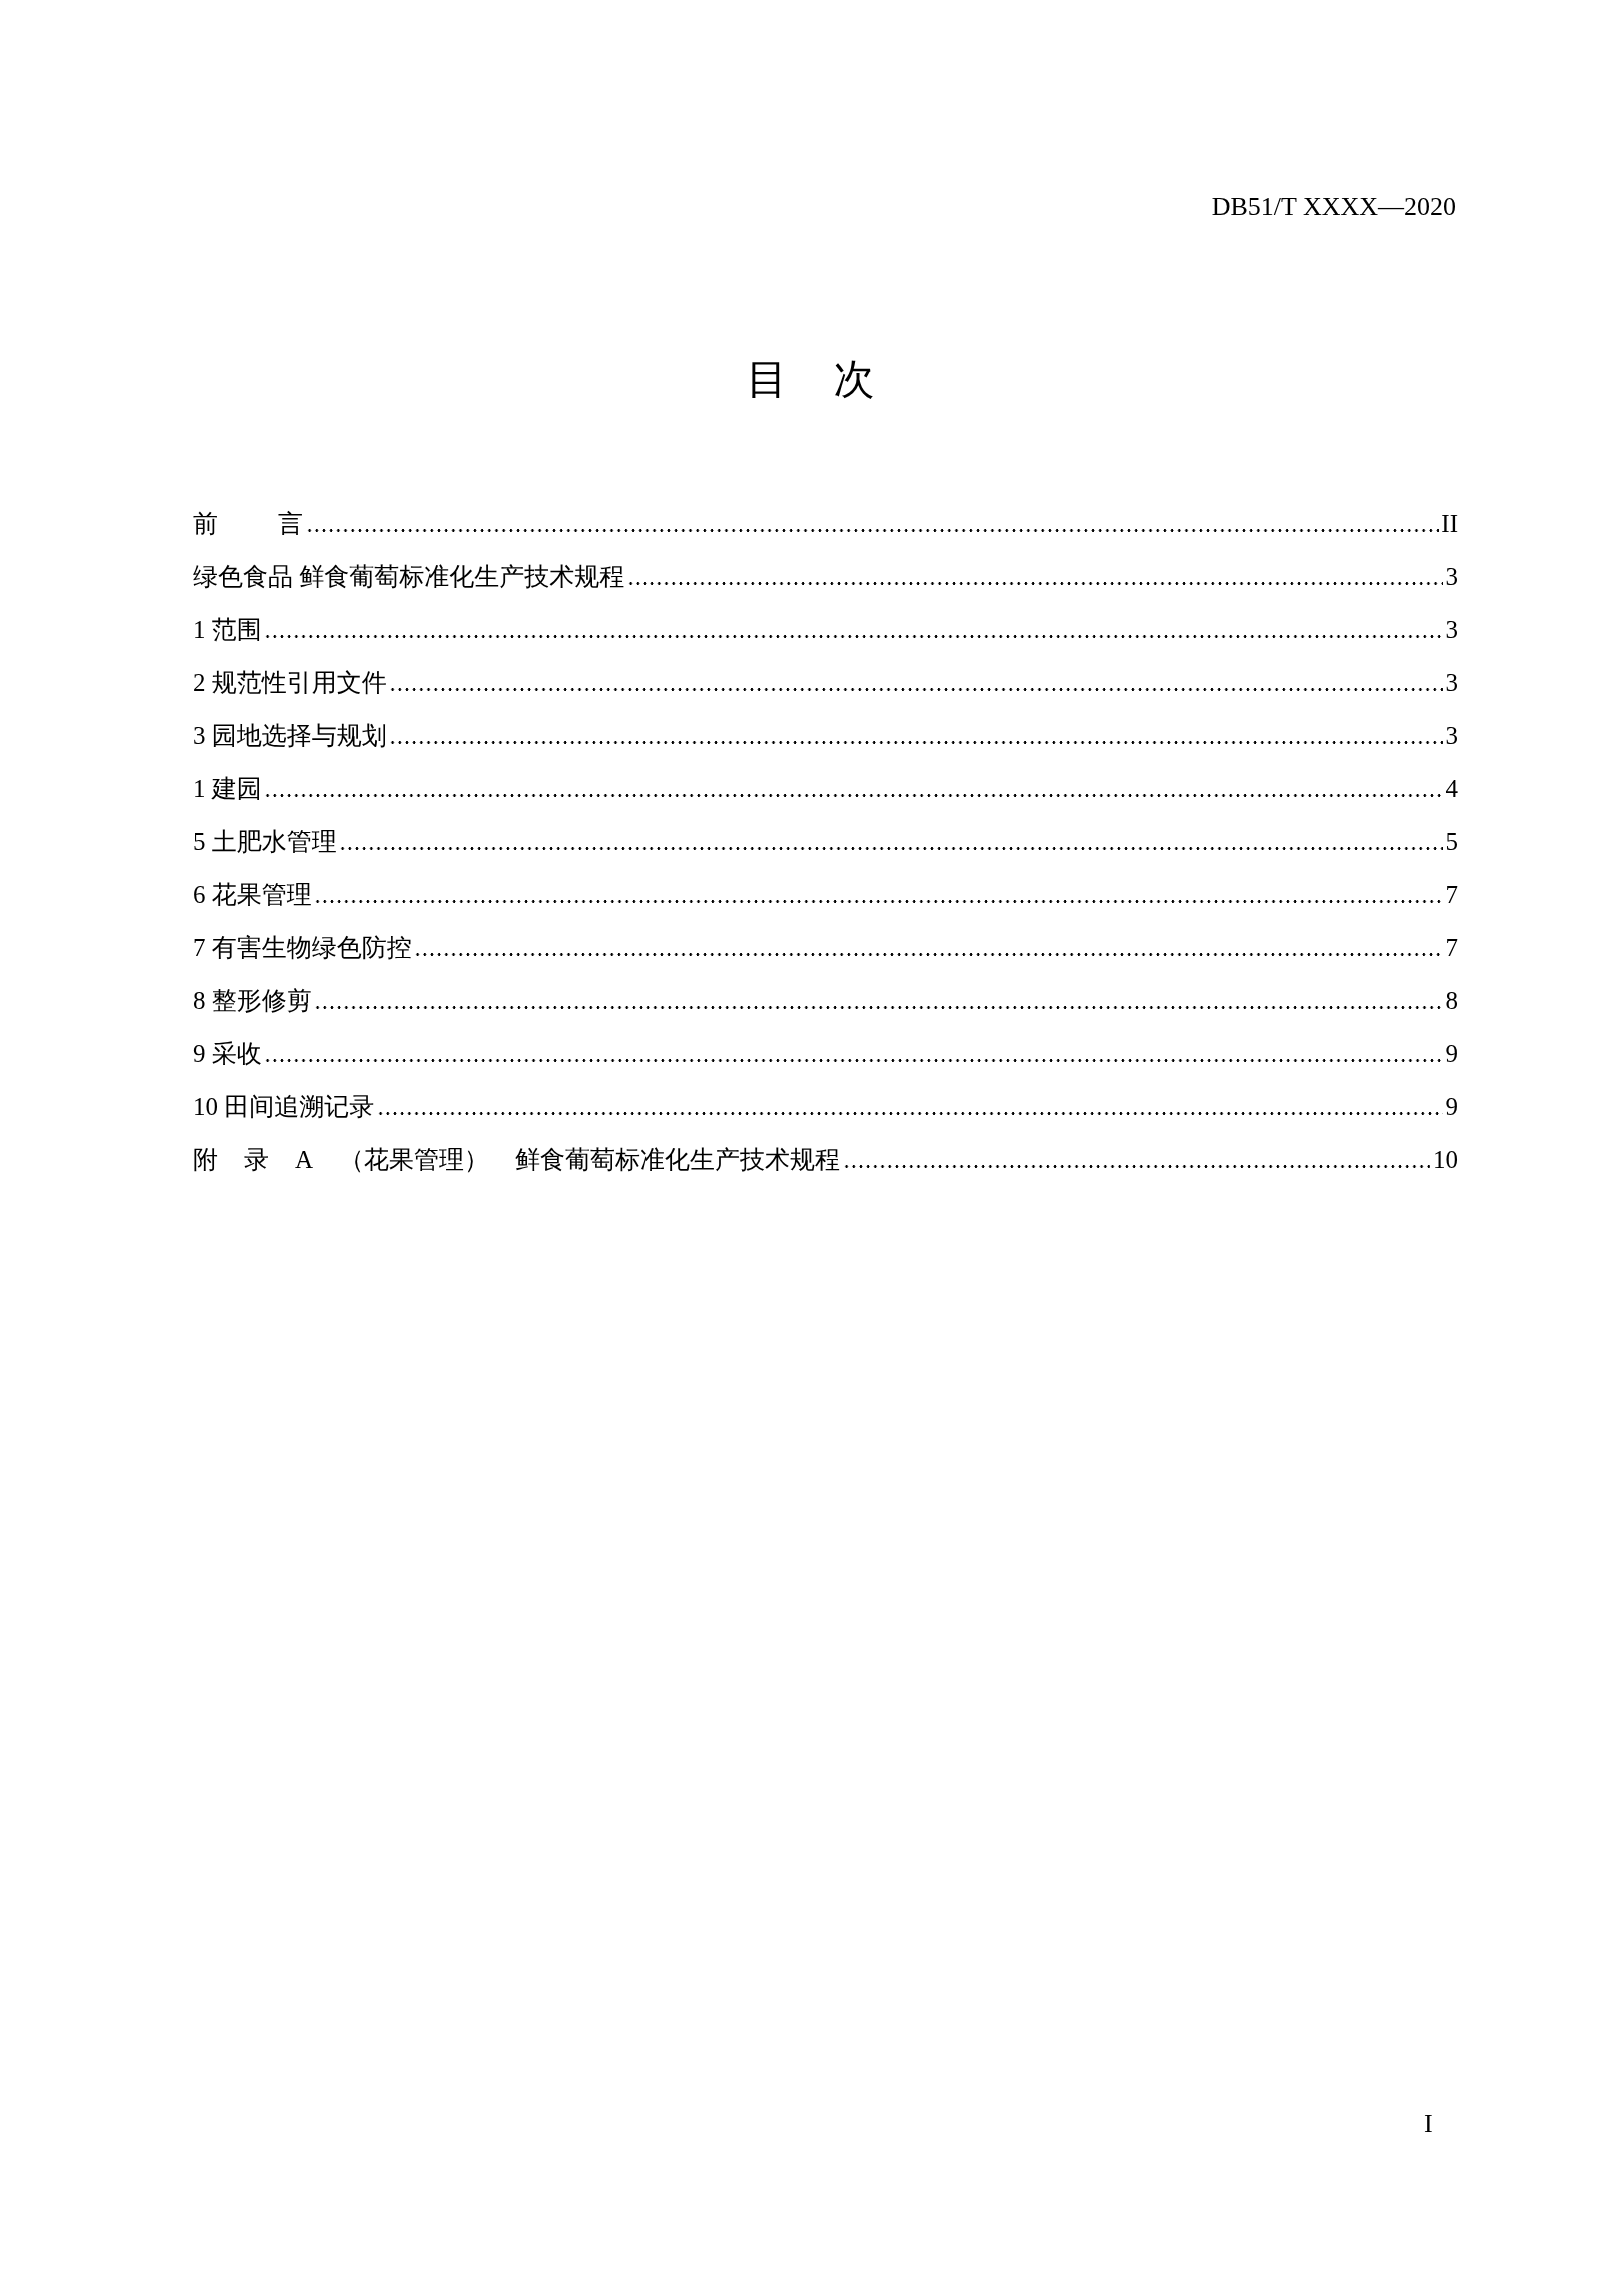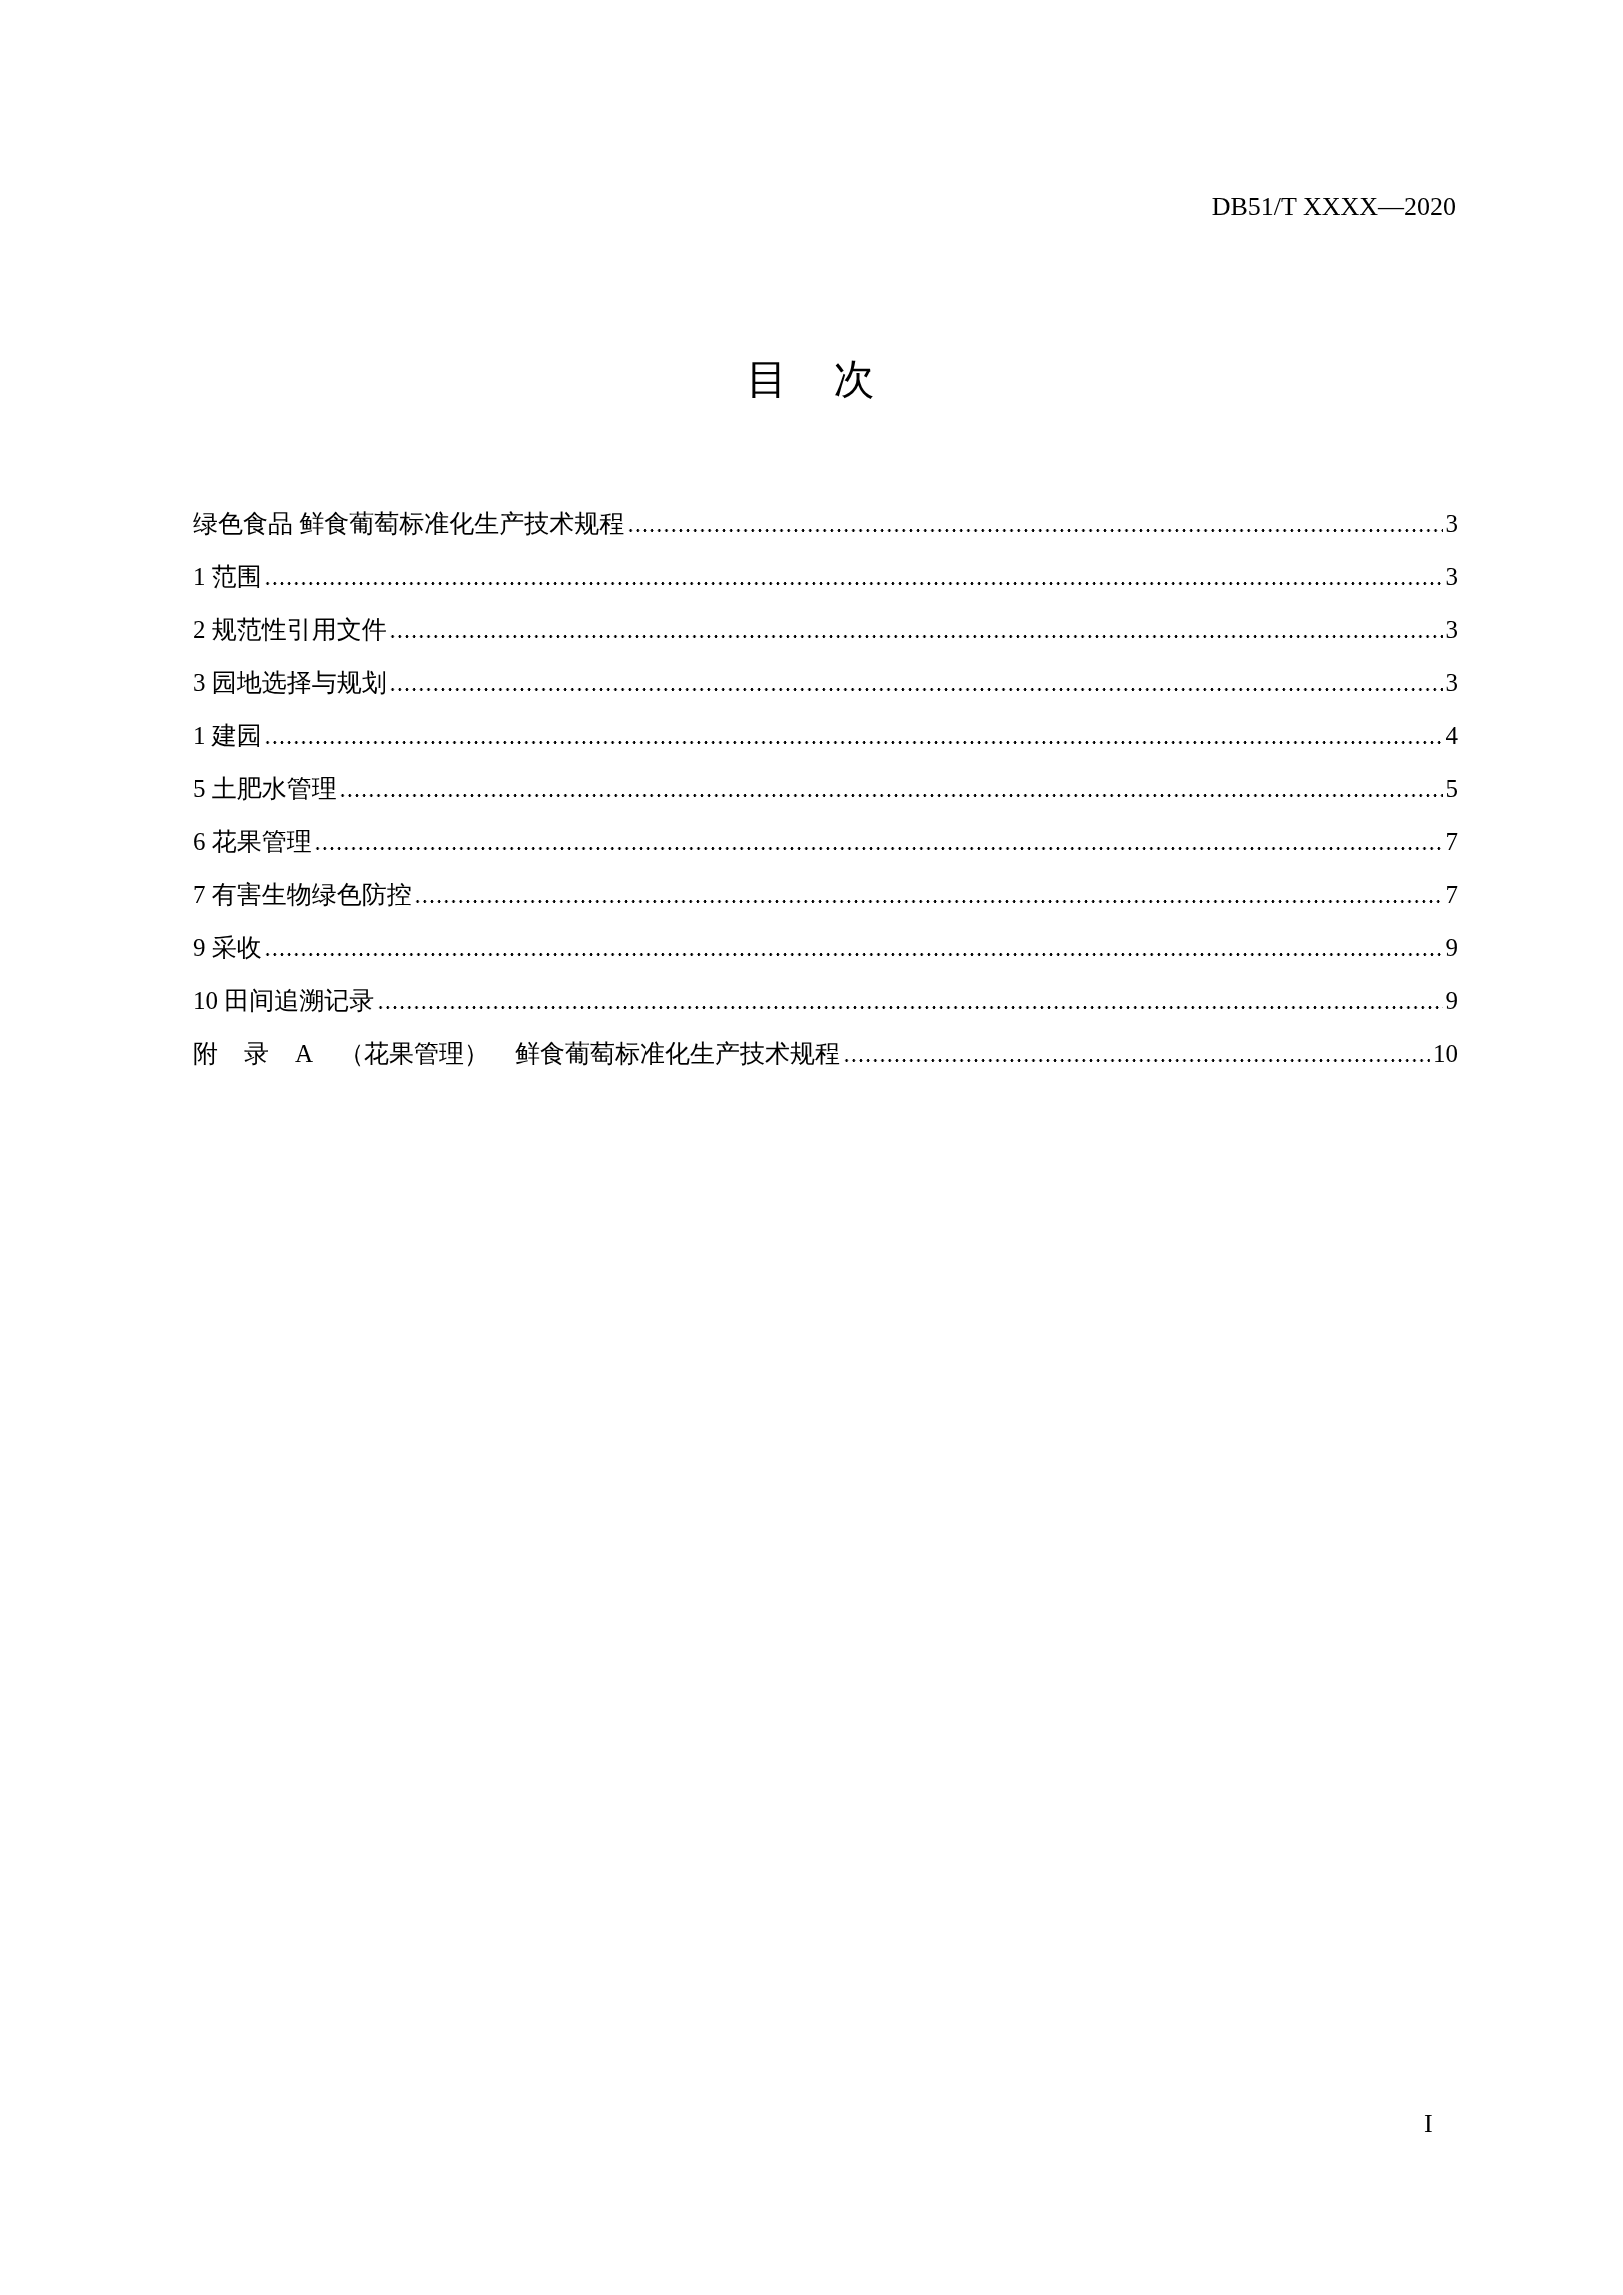--- a/index.html
+++ b/index.html
@@ -110,20 +110,25 @@
 <body>
 
 <div class="doc-code">DB51/T XXXX—2020</div>
 
 <h1 class="toc-title">
   <span class="t-char">目</span><span class="t-gap"></span><span class="t-char">次</span>
 </h1>
 
 <ul class="toc-list">
   <li class="toc-row">
+    <span class="toc-label"><span>前</span><span class="wide-gap"></span><span>言</span></span>
+    <span class="toc-leader"></span>
+    <span class="toc-page">II</span>
+  </li>
+  <li class="toc-row">
     <span class="toc-label">绿色食品 鲜食葡萄标准化生产技术规程</span>
     <span class="toc-leader"></span>
     <span class="toc-page">3</span>
   </li>
   <li class="toc-row">
     <span class="toc-label">1 范围</span>
     <span class="toc-leader"></span>
     <span class="toc-page">3</span>
   </li>
   <li class="toc-row">
@@ -150,20 +155,25 @@
     <span class="toc-label">6 花果管理</span>
     <span class="toc-leader"></span>
     <span class="toc-page">7</span>
   </li>
   <li class="toc-row">
     <span class="toc-label">7 有害生物绿色防控</span>
     <span class="toc-leader"></span>
     <span class="toc-page">7</span>
   </li>
   <li class="toc-row">
+    <span class="toc-label">8 整形修剪</span>
+    <span class="toc-leader"></span>
+    <span class="toc-page">8</span>
+  </li>
+  <li class="toc-row">
     <span class="toc-label">9 采收</span>
     <span class="toc-leader"></span>
     <span class="toc-page">9</span>
   </li>
   <li class="toc-row">
     <span class="toc-label">10 田间追溯记录</span>
     <span class="toc-leader"></span>
     <span class="toc-page">9</span>
   </li>
   <li class="toc-row">

